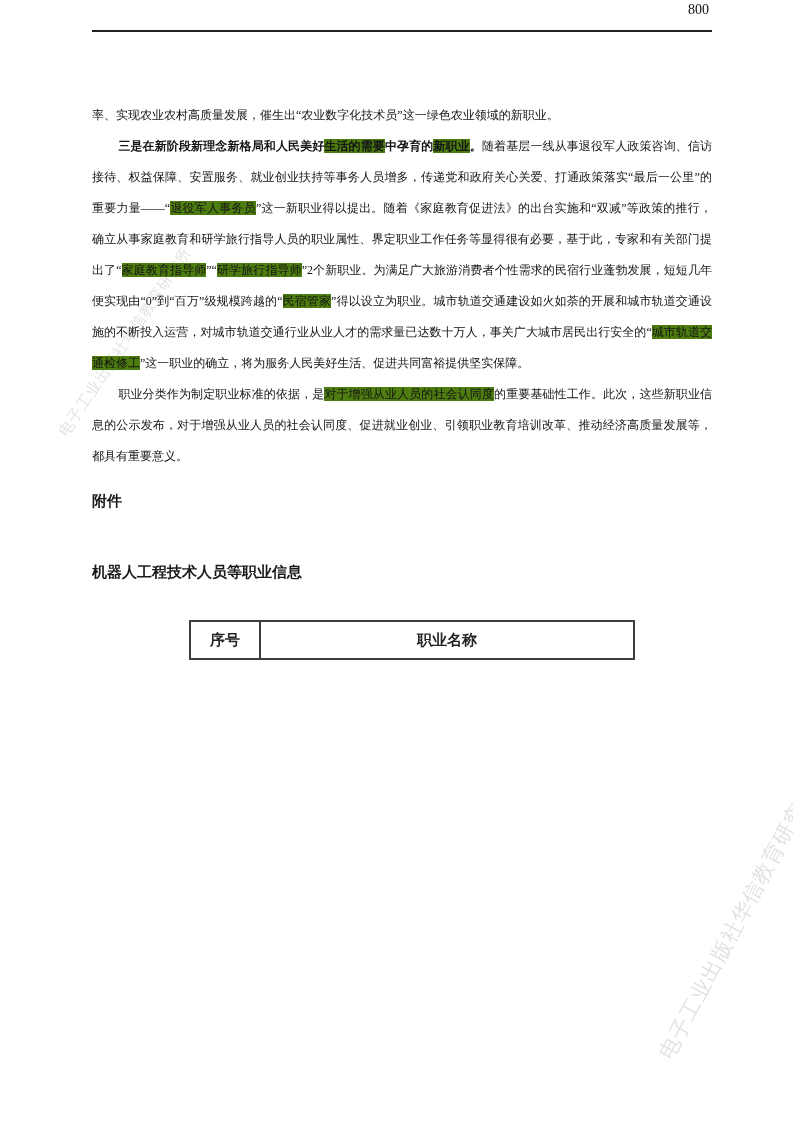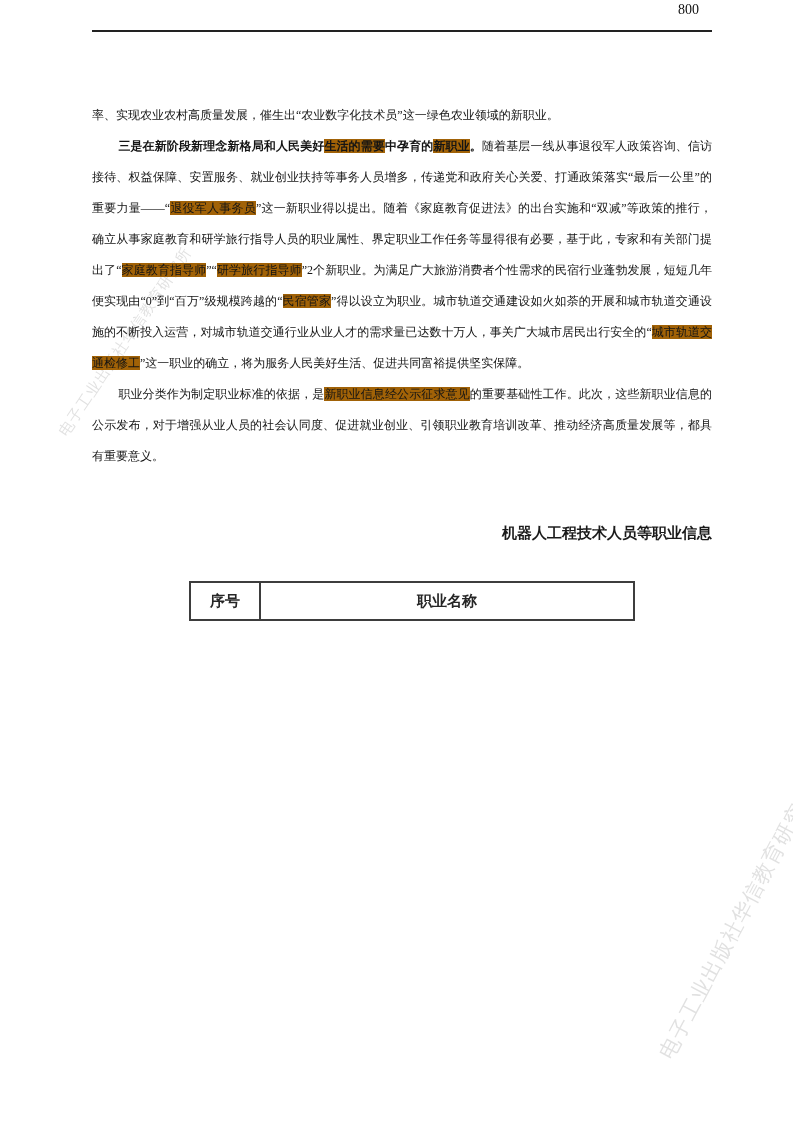--- a/index.html
+++ b/index.html
@@ -31,21 +31,21 @@
   .wm-right {
     left: 576px; top: 895px;
     width: 336px;
     font-size: 21px; letter-spacing: 1px;
     transform: rotate(-62deg);
     transform-origin: center;
   }
 
   .page-number {
     position: absolute;
-    top: 2px; right: 94px;
+    top: 2px; right: 84px;
     font-size: 14px;
     color: #111;
     z-index: 2;
   }
   .header-rule {
     position: absolute;
     left: 92px; top: 30px;
     width: 620px; height: 0;
     border-top: 2px solid #222;
     z-index: 2;
@@ -57,21 +57,21 @@
     width: 620px;
     z-index: 1;
   }
   p.body-para {
     font-size: 12px;
     line-height: 31px;
     text-align: justify;
     color: #141414;
   }
   p.body-para.indent { text-indent: 2.2em; }
-  .seg-hl { background: #a16207; }
+  .seg-hl { background: #4d7c0f; }
   .seg-bold { font-weight: bold; font-family: Liberation Sans, sans-serif; }
 
   .link-line {
     font-size: 19px;
     line-height: 31px;
     text-indent: 2.2em;
   }
   .link-line a {
     color: #3232E8;
     text-decoration: underline;
@@ -81,21 +81,21 @@
   .attachment-label {
     margin-top: 20px;
     font-family: "Liberation Sans", sans-serif;
     font-weight: bold;
     font-size: 15px;
     color: #1a1a1a;
   }
 
   .table-title {
     margin-top: 52px;
-    text-align: right;
+    text-align: left;
     font-family: "Liberation Sans", sans-serif;
     font-weight: bold;
     font-size: 15px;
     color: #1a1a1a;
   }
 
   table.occupations {
     margin-top: 38px;
     margin-left: 97px;
     width: 446px;
@@ -118,23 +118,24 @@
 
 <div class="wm wm-left">电子工业出版社华信教育研究所</div>
 <div class="wm wm-right">电子工业出版社华信教育研究所</div>
 
 <div class="page-number">800</div>
 <div class="header-rule"></div>
 
 <div class="article">
   <p class="body-para"><span>率、实现农业农村高质量发展，催生出“农业数字化技术员”这一绿色农业领域的新职业。</span></p>
   <p class="body-para indent"><span class="seg-bold">三是在新阶段新理念新格局和人民美好</span><span class="seg-bold seg-hl">生活的需要</span><span class="seg-bold">中孕育的</span><span class="seg-bold seg-hl">新职业</span><span class="seg-bold">。</span><span>随着基层一线从事退役军人政策咨询、信访接待、权益保障、安置服务、就业创业扶持等事务人员增多，传递党和政府关心关爱、打通政策落实“最后一公里”的重要力量——“</span><span class="seg-hl">退役军人事务员</span><span>”这一新职业得以提出。随着《家庭教育促进法》的出台实施和“双减”等政策的推行，确立从事家庭教育和研学旅行指导人员的职业属性、界定职业工作任务等显得很有必要，基于此，专家和有关部门提出了“</span><span class="seg-hl">家庭教育指导师</span><span>”“</span><span class="seg-hl">研学旅行指导师</span><span>”2个新职业。为满足广大旅游消费者个性需求的民宿行业蓬勃发展，短短几年便实现由“0”到“百万”级规模跨越的“</span><span class="seg-hl">民宿管家</span><span>”得以设立为职业。城市轨道交通建设如火如荼的开展和城市轨道交通设施的不断投入运营，对城市轨道交通行业从业人才的需求量已达数十万人，事关广大城市居民出行安全的“</span><span class="seg-hl">城市轨道交通检修工</span><span>”这一职业的确立，将为服务人民美好生活、促进共同富裕提供坚实保障。</span></p>
-  <p class="body-para indent"><span>职业分类作为制定职业标准的依据，是</span><span class="seg-hl">新职业信息经公示征求意见</span><span>的重要基础性工作。此次，这些新职业信息的公示发布，对于增强从业人员的社会认同度、促进就业创业、引领职业教育培训改革、推动经济高质量发展等，都具有重要意义。</span></p>
+  <p class="body-para indent"><span>职业分类作为制定职业标准的依据，是</span><span class="seg-hl">对于增强从业人员的社会认同度</span><span>的重要基础性工作。此次，这些新职业信息的公示发布，对于增强从业人员的社会认同度、促进就业创业、引领职业教育培训改革、推动经济高质量发展等，都具有重要意义。</span></p>
 
 
+  <div class="attachment-label">附件</div>
 
   <div class="table-title">机器人工程技术人员等职业信息</div>
 
   <table class="occupations">
     <thead>
       <tr>
         <th class="col-serial">序号</th>
         <th>职业名称</th>
       </tr>
     </thead>

